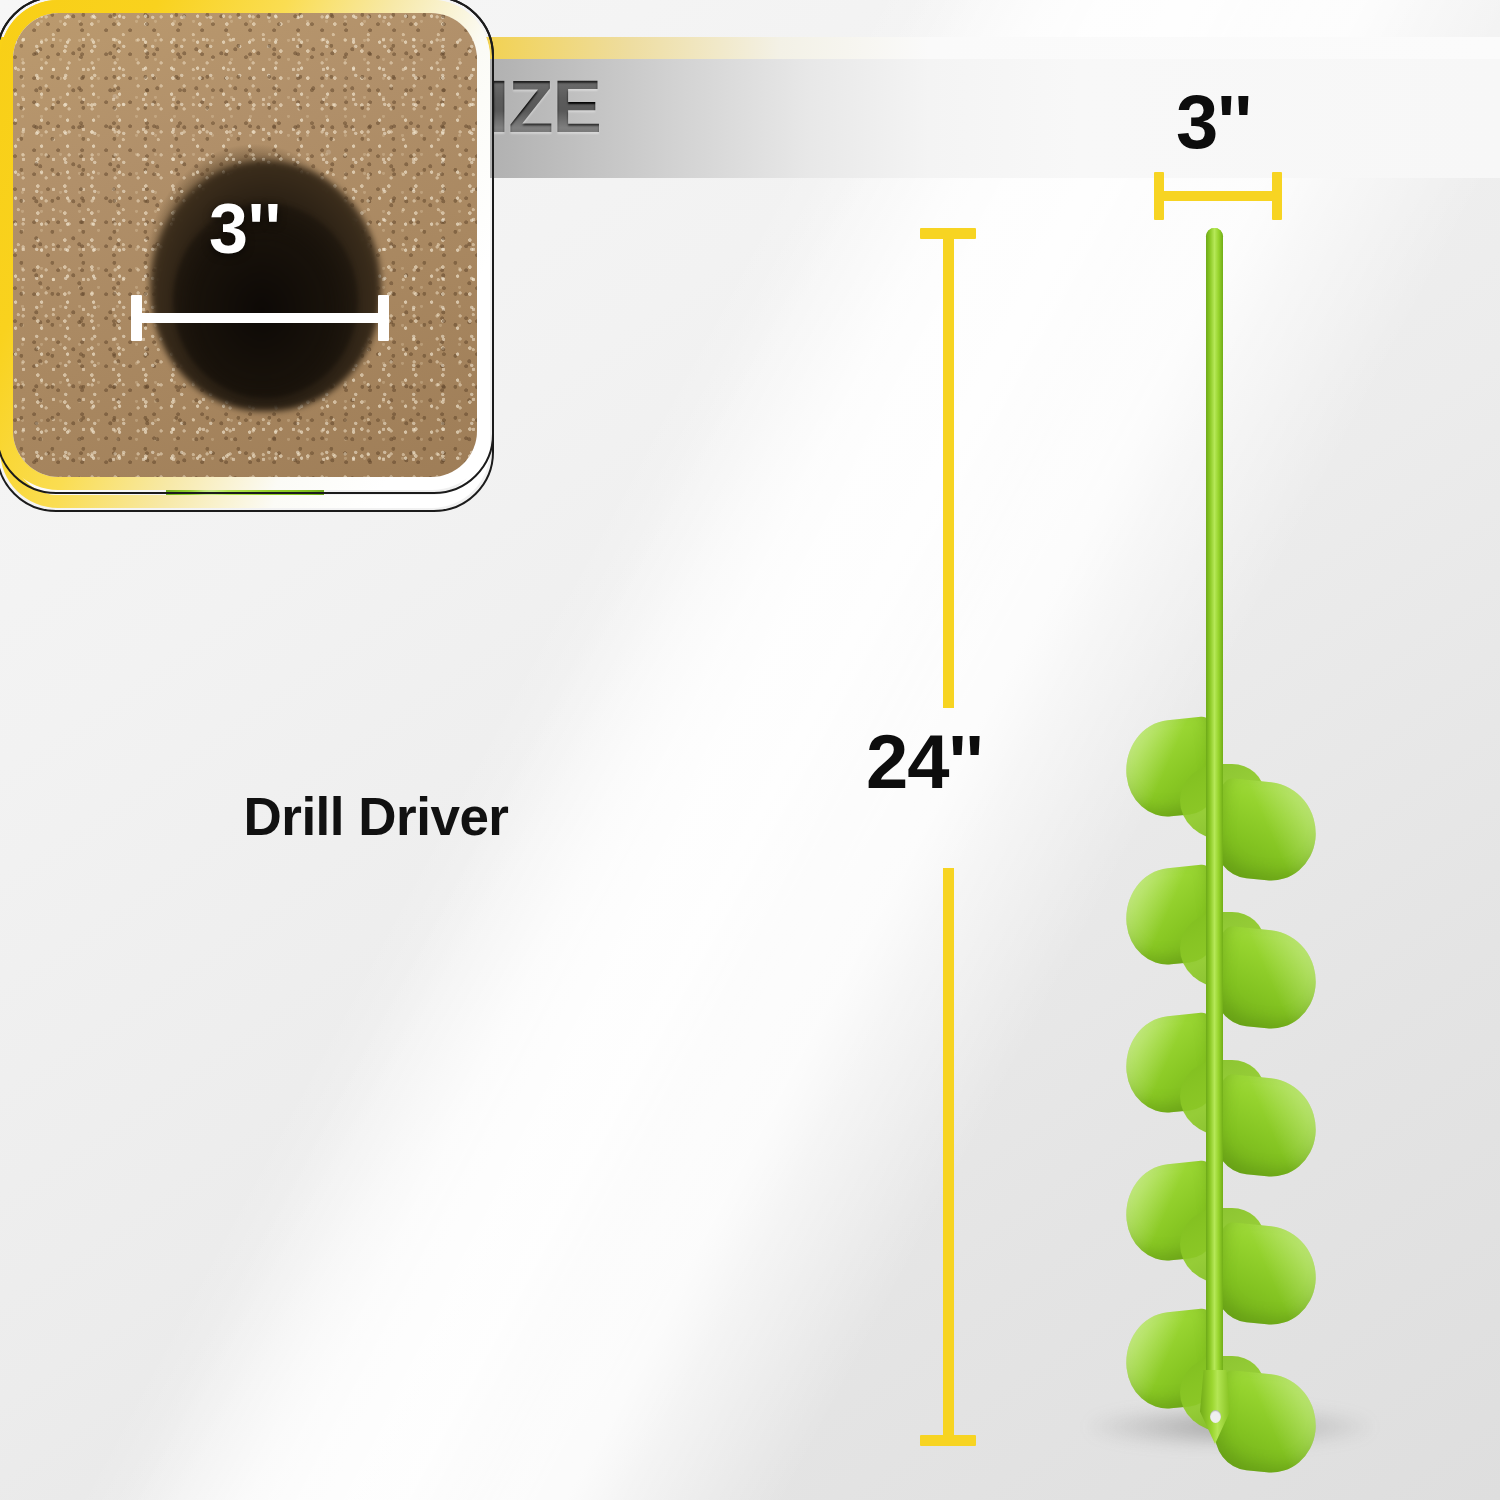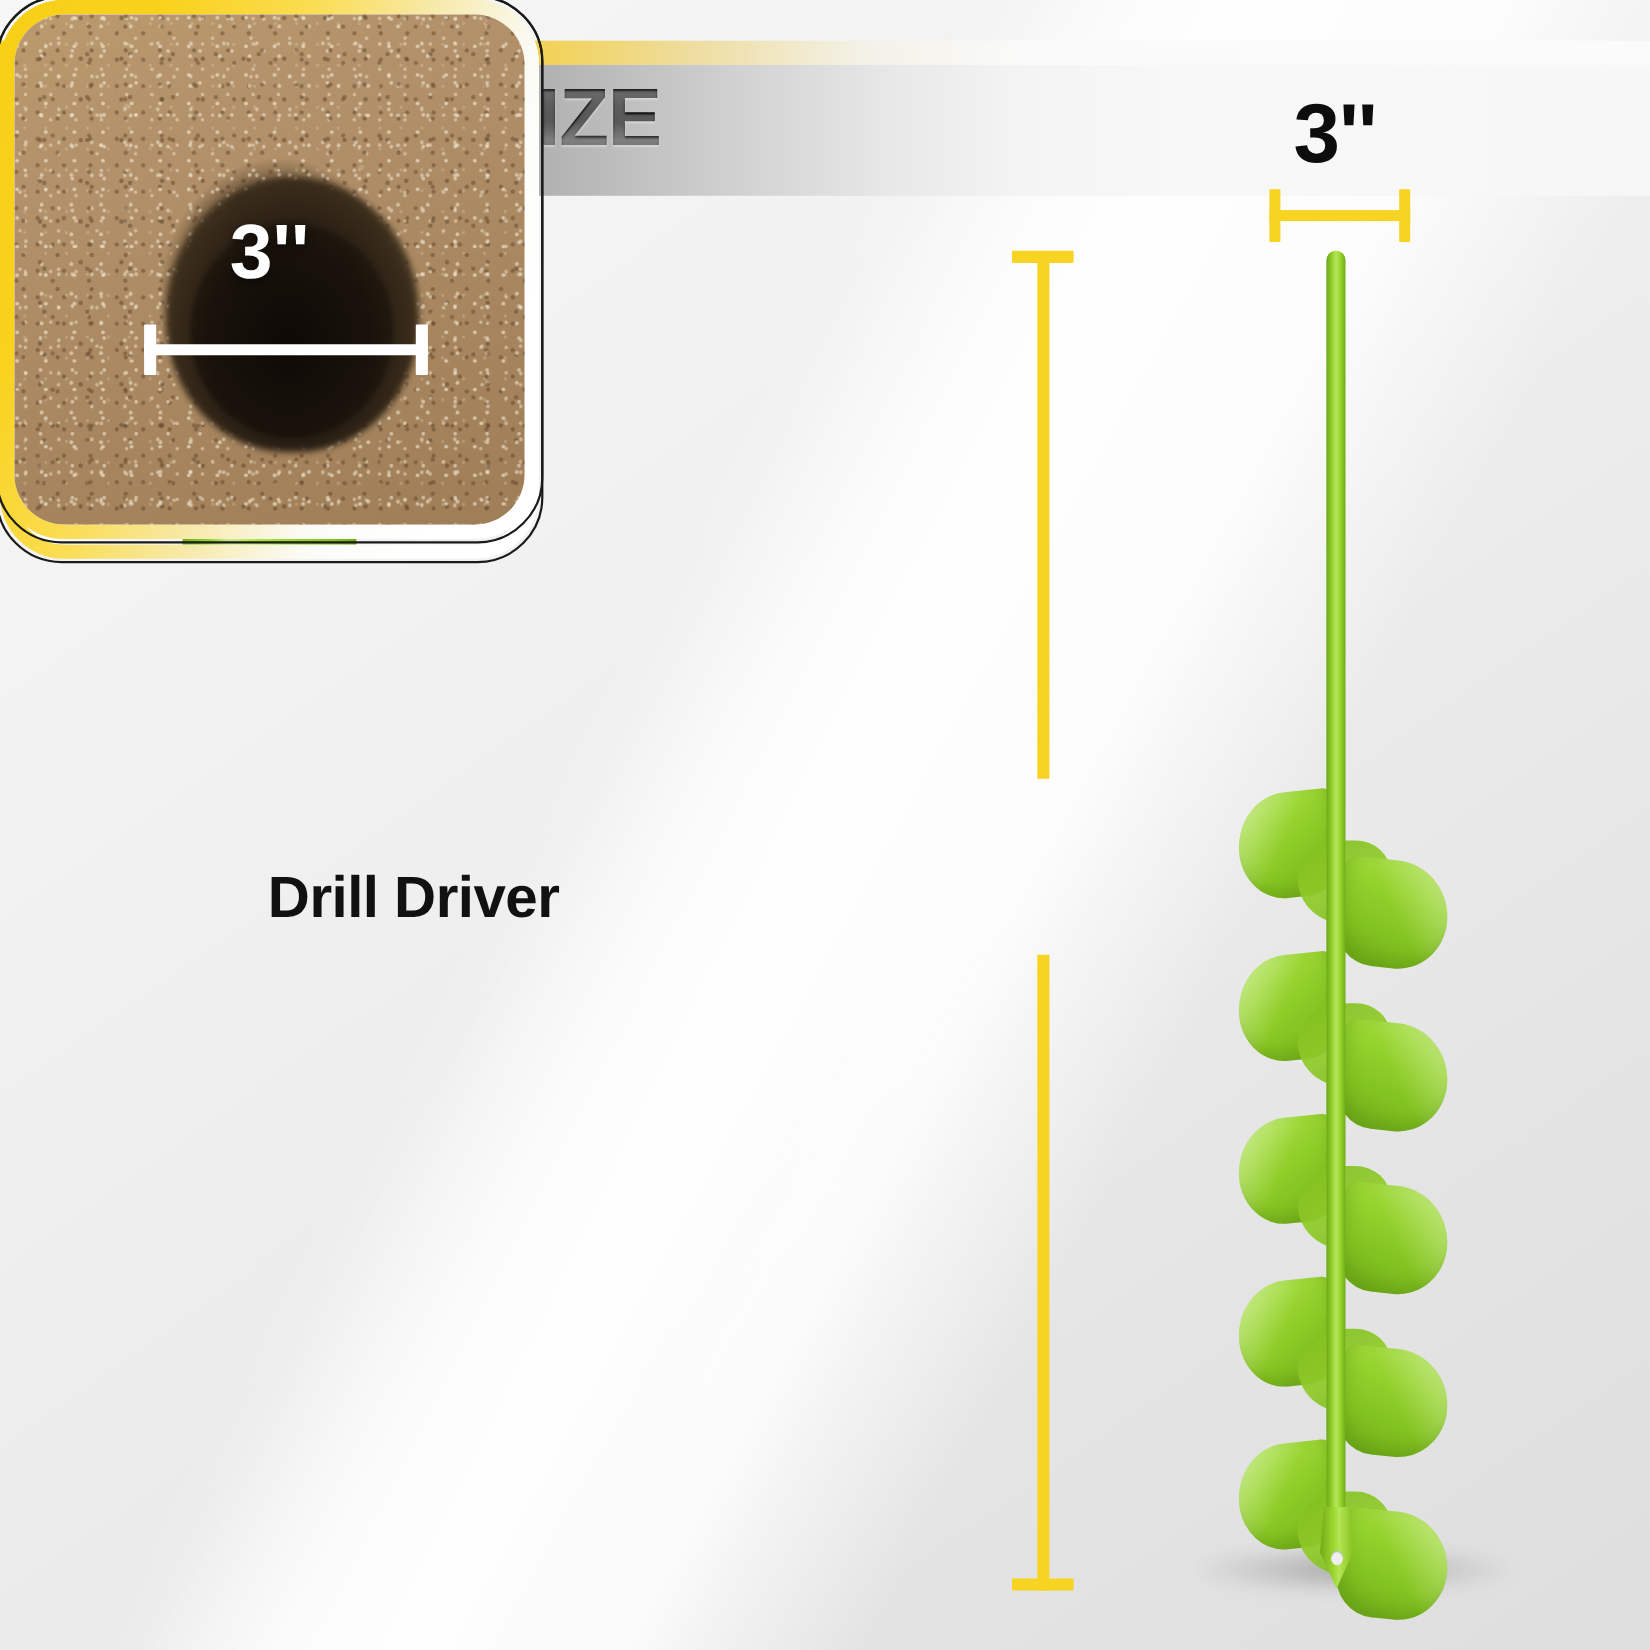--- a/index.html
+++ b/index.html
@@ -326,20 +326,21 @@
       </div>
     </div>
   </div>
 
   <div class="vdim">
     <div class="cap-top"></div>
     <div class="line-top"></div>
     <div class="line-bot"></div>
     <div class="cap-bot"></div>
   </div>
+  <div class="vdim-label">24''</div>
 
   <div class="hdim-label">3''</div>
   <div class="hdim">
     <div class="capL"></div>
     <div class="bar"></div>
     <div class="capR"></div>
   </div>
 
   <div class="auger-shadow"></div>
   <div class="auger">

